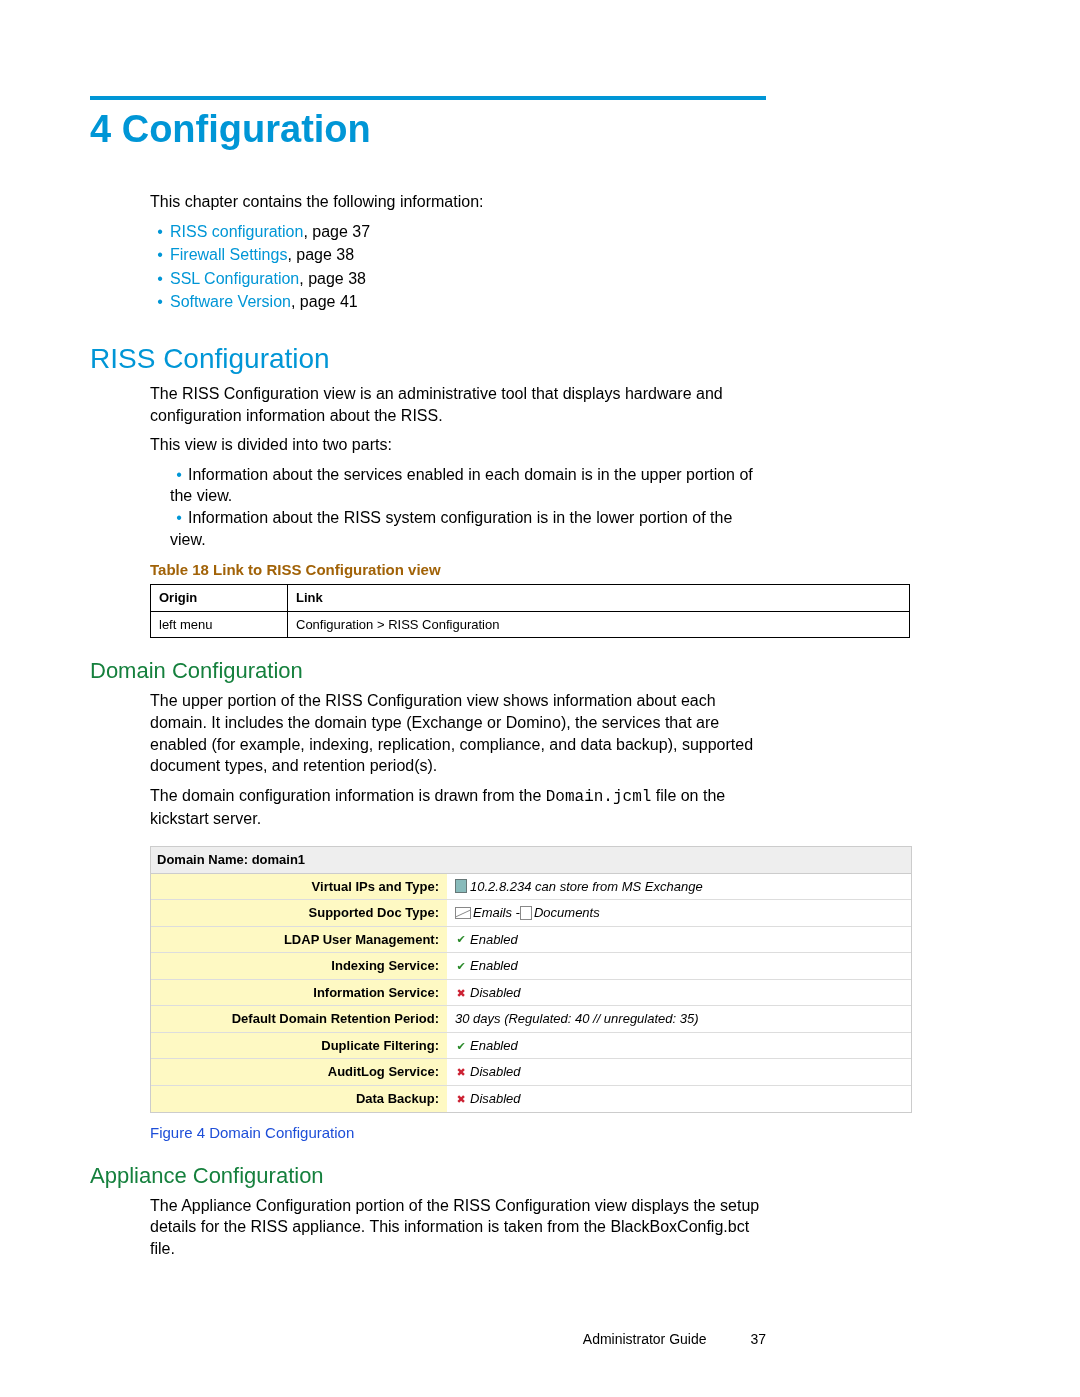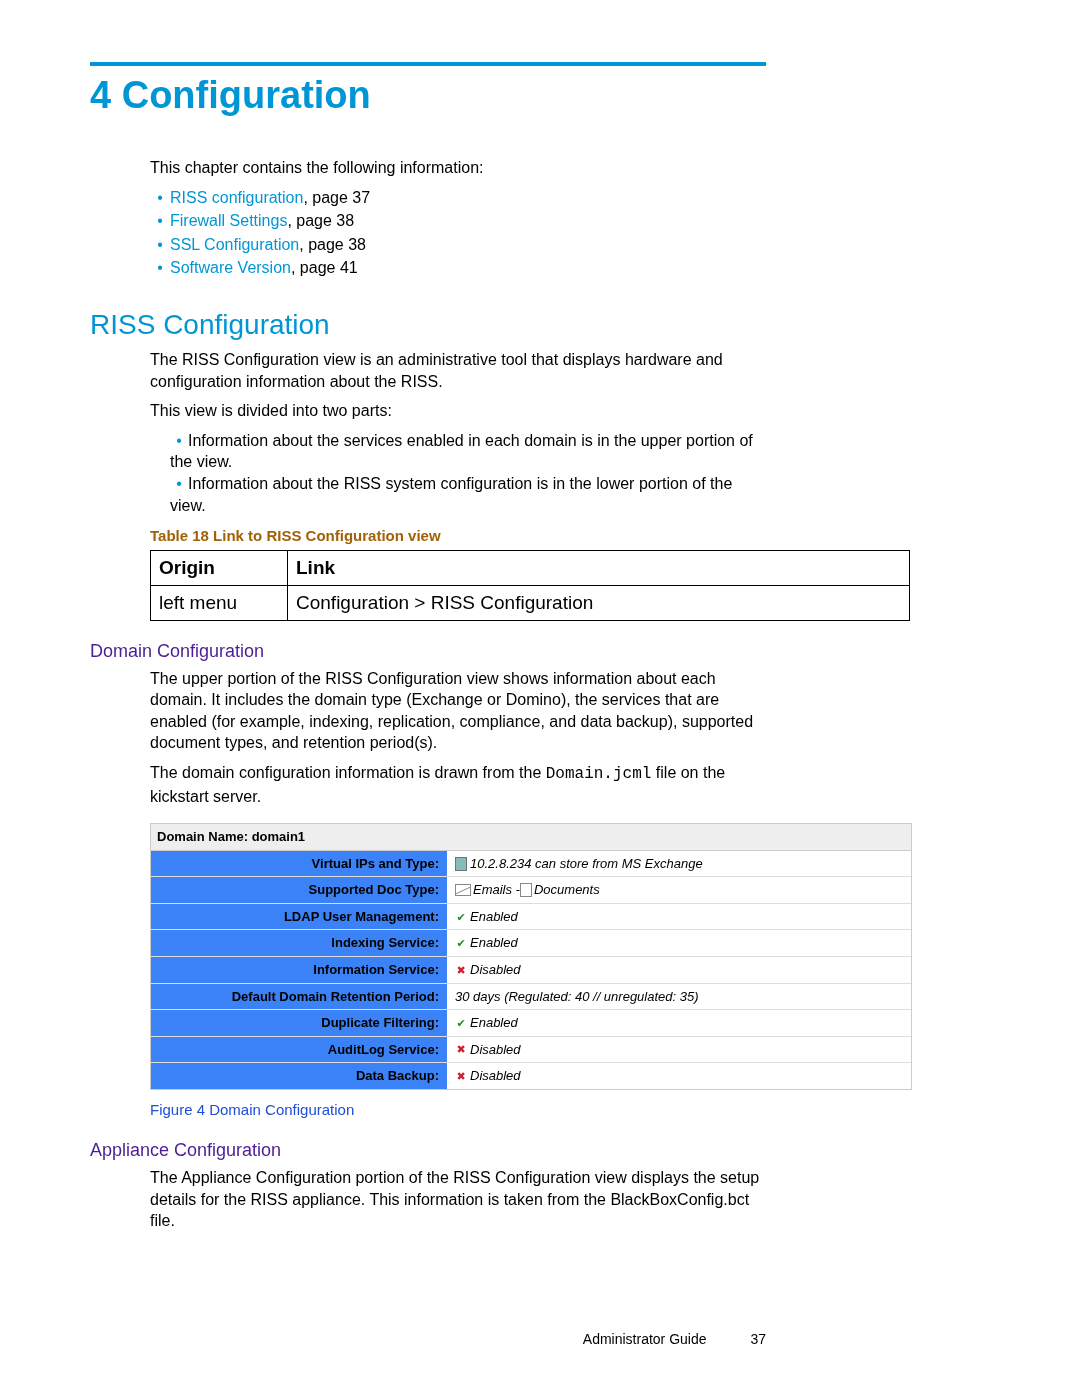--- a/index.html
+++ b/index.html
@@ -6,21 +6,21 @@
     margin: 0;
     padding: 0;
     background: #fff;
     font-family: Arial, Helvetica, sans-serif;
     color: #000;
   }
   .page {
     width: 856px;
     height: 1397px;
     box-sizing: border-box;
-    padding: 62px 90px 50px 90px;
+    padding: 96px 90px 50px 90px;
     position: relative;
   }
   .rule {
     border-top: 4px solid #0096d6;
     margin-bottom: 8px;
   }
   .chapter-title {
     font-size: 38px;
     font-weight: bold;
     color: #0096d6;
@@ -50,22 +50,22 @@
     margin: 2px 0;
   }
   .link-text { color: #0096d6; }
   .h2 {
     font-size: 28px;
     color: #0096d6;
     font-weight: normal;
     margin: 12px 0 8px 0;
   }
   .h3 {
-    font-size: 18px;
-    color: #4c1d95;
+    font-size: 22px;
+    color: #15803d;
     font-weight: normal;
     margin: 20px 0 6px 0;
   }
   ul.plain {
     list-style: none;
     padding: 0;
     margin: 4px 0 10px 20px;
   }
   ul.plain li::before {
     content: "•";
@@ -88,21 +88,21 @@
   }
   table.nav-table {
     border-collapse: collapse;
     width: 760px;
     margin-bottom: 18px;
   }
   table.nav-table th, table.nav-table td {
     border: 1px solid #000;
     padding: 4px 8px;
     text-align: left;
-    font-size: 19px;
+    font-size: 13px;
   }
   table.nav-table th {
     font-weight: bold;
     background: #fff;
   }
   table.nav-table th.origin, table.nav-table td.origin { width: 120px; }
 
   .para {
     margin: 6px 0 8px 0;
   }
@@ -125,21 +125,21 @@
   .config-row {
     display: flex;
     border-bottom: 1px solid #ddd;
   }
   .config-row:last-child { border-bottom: none; }
   .config-label {
     flex: 0 0 280px;
     text-align: right;
     padding: 4px 8px;
     font-weight: bold;
-    background: #3b82f6;
+    background: #fef9c3;
   }
   .config-value {
     flex: 1;
     padding: 4px 8px;
     font-style: italic;
     display: flex;
     align-items: center;
   }
   .ico {
     display: inline-block;

